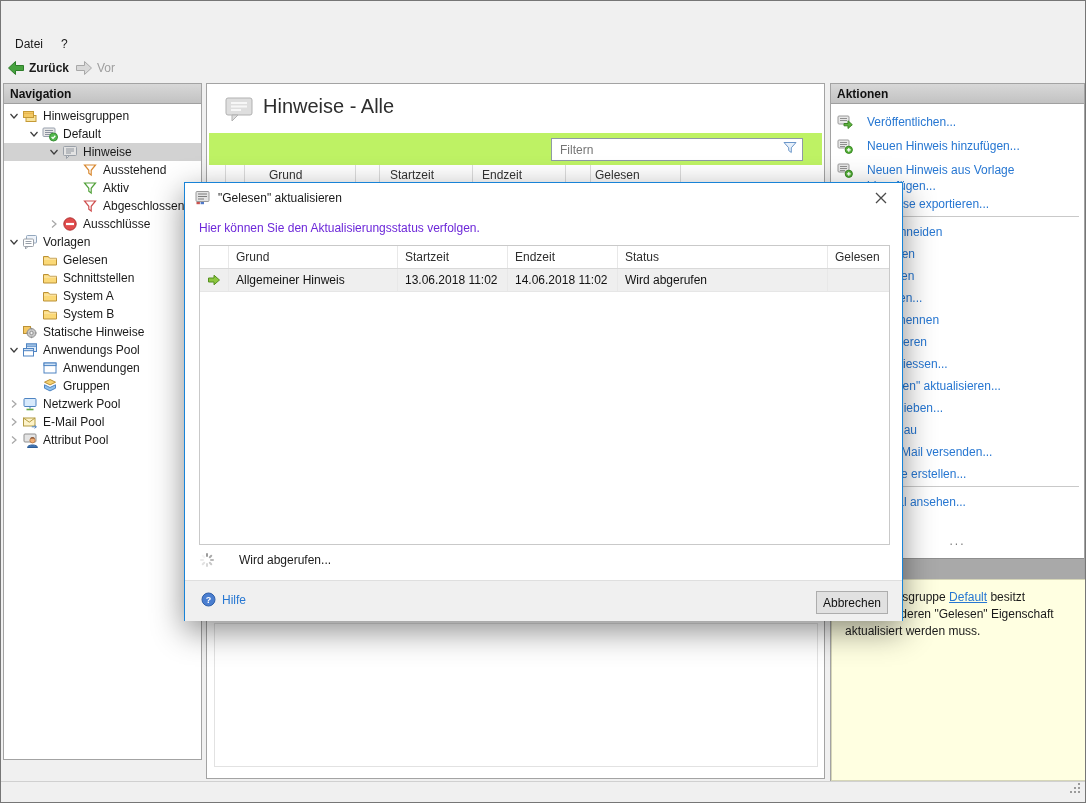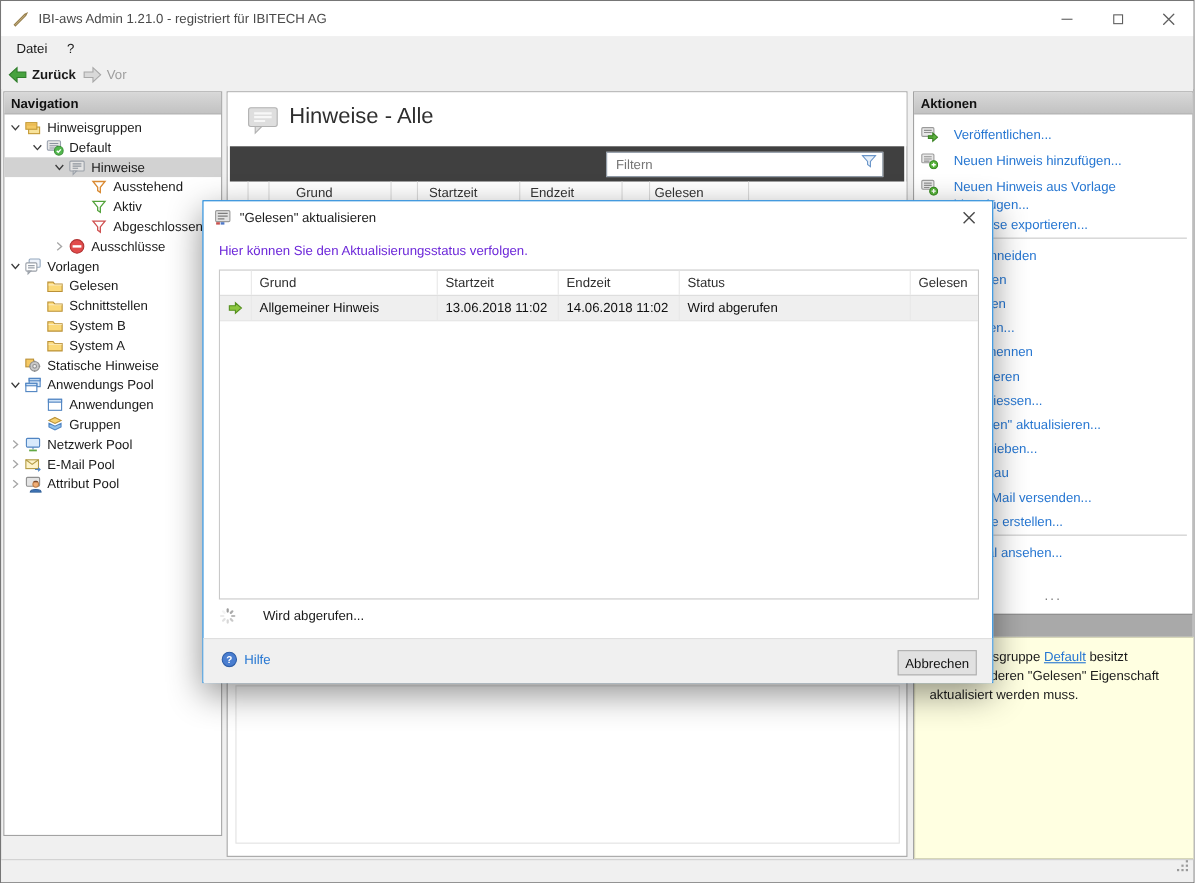--- a/index.html
+++ b/index.html
@@ -36,21 +36,21 @@
   .chev{width:16px;flex:0 0 16px;display:flex;align-items:center;justify-content:center;}
   .nicon{width:16px;height:16px;flex:0 0 16px;margin-right:5px;display:flex;align-items:center;}
   .nicon svg{display:block;}
   .lvl0{padding-left:2px;}.lvl1{padding-left:22px;}.lvl2{padding-left:42px;}.lvl3{padding-left:62px;}
 
   
   .main{left:205px;top:82px;width:619px;height:696px;}
   .mhead{position:absolute;left:0;top:0;width:100%;height:49px;background:#fff;}
   .mbubble{position:absolute;left:16px;top:9px;}
   .mtitle{position:absolute;left:56px;top:11px;font-size:20px;color:#2e2e2e;}
-  .filterbar{position:absolute;left:2px;top:49px;width:613px;height:43px;background:#404040;}
+  .filterbar{position:absolute;left:2px;top:49px;width:613px;height:43px;background:#bef264;}
   .filterbox{position:absolute;left:342px;top:5px;width:252px;height:23px;background:#fff;border:1px solid #8f9aa6;display:flex;align-items:center;}
   .filterbox input{flex:1;border:none;outline:none;font-size:12px;padding:0 0 0 8px;color:#222;background:transparent;}
   .filterbox input::placeholder{color:#757575;}
   .ffunnel{margin-right:5px;flex:0 0 14px;}
   .mtable{position:absolute;left:1px;top:81px;width:616px;height:22px;display:flex;background:#fff;}
   .mcell{border-right:1px solid #dcdcdc;font-size:12px;color:#333;line-height:20px;overflow:hidden;white-space:nowrap;}
   .mc0{width:18px;}.mc1{width:19px;}.mc2{width:111px;padding-left:24px;}.mc3{width:24px;}
   .mc4{width:93px;padding-left:10px;}.mc5{width:93px;padding-left:9px;}.mc6{width:25px;}
   .mc7{width:90px;padding-left:4px;}.mc8{flex:1;border-right:none;}
   .detailpane{position:absolute;left:7px;top:539px;width:604px;height:144px;border:1px solid #e2e2e2;background:#fff;}
@@ -89,42 +89,20 @@
   .dstatus{position:absolute;left:14px;top:369px;display:flex;align-items:center;gap:24px;font-size:12px;color:#1a1a1a;}
   .dfoot{position:absolute;left:0;top:397px;width:100%;height:41px;background:#f0f0f0;border-top:1px solid #dfdfdf;}
   .dhelp{position:absolute;left:16px;top:11px;display:flex;align-items:center;gap:6px;font-size:12px;color:#2777d2;cursor:pointer;}
   .dbtn{position:absolute;right:14px;top:10px;width:72px;height:23px;background:#e1e1e1;border:1px solid #adadad;font-size:12px;color:#111;cursor:pointer;}
 </style>
 </head>
 <body>
 
 <div class="win">
 
-  <div class="titlebar">
-    <span class="appicon">
-      <svg width="16" height="16" viewBox="0 0 16 16">
-          <path d="M2 13.5L11.5 4l2-1-1 2L3 14.5z" fill="#e7cf9b" stroke="#97804f" stroke-width="1"></path>
-          <path d="M11.5 4l1 1" stroke="#97804f"></path>
-        </svg>
-    </span>
-    <span class="title">IBI-aws Admin 1.21.0 - registriert für IBITECH AG</span>
-    <div class="winbtns">
-      <div class="wbtn">
-          <div class="min-glyph"></div>
-        </div>
-      <div class="wbtn">
-          <div class="max-glyph"></div>
-        </div>
-      <div class="wbtn">
-        <svg width="11" height="11" viewBox="0 0 11 11">
-            <path d="M0.5 0.5l10 10M10.5 0.5l-10 10" stroke="#5f5f5f" stroke-width="1.2"></path>
-          </svg>
-      </div>
-    </div>
-  </div>
 
   <div class="menubar">
     <span class="menu-item first">Datei</span>
     <span class="menu-item">?</span>
   </div>
 
   <div class="toolbar">
     <span class="tool">
       <svg width="18" height="16" viewBox="0 0 18 16">
           <path d="M8.5 1.5L1.5 8l7 6.5v-4h8v-5h-8z" fill="#47a23f" stroke="#2e7d2a"></path>
@@ -277,32 +255,32 @@
       </div>
 
       <div class="nrow lvl1">
         <span class="chev"></span>
         <span class="nicon">
             <svg width="16" height="16" viewBox="0 0 16 16">
               <path d="M1.5 4.5h4.8l1.4 1.8h6.8V13H1.5z" fill="#fbd978" stroke="#bb9136"></path>
               <path d="M2 7h12.5" stroke="#fff" opacity=".5" fill="none"></path>
             </svg>
           </span>
-        <span>System B</span>
+        <span>System A</span>
       </div>
 
       <div class="nrow lvl1">
         <span class="chev"></span>
         <span class="nicon">
             <svg width="16" height="16" viewBox="0 0 16 16">
               <path d="M1.5 4.5h4.8l1.4 1.8h6.8V13H1.5z" fill="#fbd978" stroke="#bb9136"></path>
               <path d="M2 7h12.5" stroke="#fff" opacity=".5" fill="none"></path>
             </svg>
           </span>
-        <span>System A</span>
+        <span>System B</span>
       </div>
 
       <div class="nrow lvl0">
         <span class="chev"></span>
         <span class="nicon">
             <svg width="16" height="16" viewBox="0 0 16 16">
               <rect x="1.5" y="2.5" width="7" height="7" fill="#f5c964" stroke="#bb9136"></rect>
               <circle cx="9.5" cy="9" r="4.4" fill="#c9c9c9" stroke="#8f8f8f"></circle>
               <circle cx="9.5" cy="9" r="1.7" fill="#f2f2f2" stroke="#8f8f8f"></circle>
               <path d="M9.5 3.8v1.6M9.5 12.6v1.6M4.3 9h1.6M13.1 9h1.6" stroke="#8f8f8f"></path>

